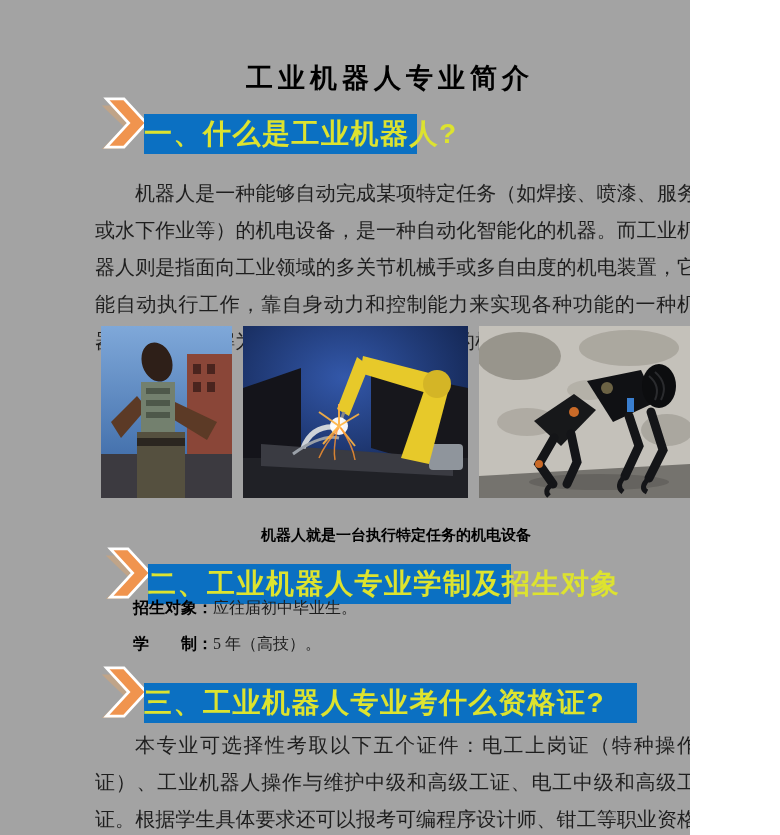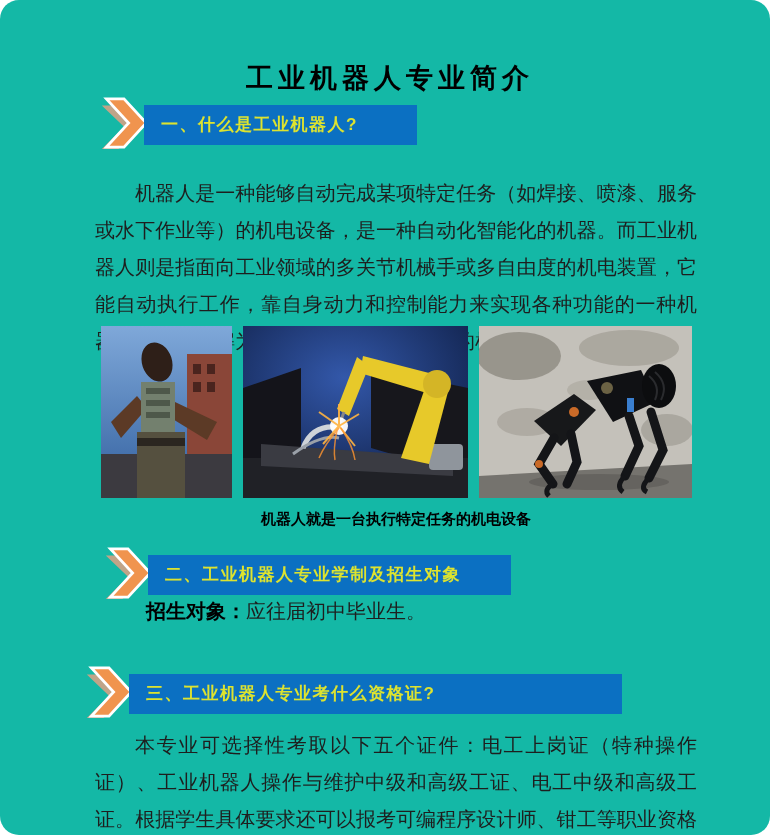--- a/index.html
+++ b/index.html
@@ -1,53 +1,53 @@
 <!DOCTYPE html>
 <html style="--banner-blue: #0B70C2; --heading-yellow: #DDE32F; --arrow-orange: #F0944E; --arrow-shadow: #C0A488;"><head>
 <meta charset="utf-8">
 <style>
   html,body{margin:0;padding:0;background:#fff;}
-  .page{position:relative;width:770px;height:835px;background:#14b8a6;overflow:hidden;
-        font-family:"Liberation Serif","DejaVu Serif",serif;color:#222;border-radius:19px;}
+  .page{position:relative;width:690px;height:835px;background:#a3a3a3;overflow:hidden;
+        font-family:"Liberation Serif","DejaVu Serif",serif;color:#222;}
 
   .doc-title{position:absolute;top:42px;left:0;width:780px;text-align:center;
              font-family:"DejaVu Serif","Liberation Serif",serif;
              font-size:27px;font-weight:900;letter-spacing:5px;color:#000;}
 
   .section-header{position:absolute;display:flex;align-items:flex-start;}
   .header-1{top:96px;left:99px;}
   .header-2{top:546px;left:103px;}
-  .header-3{top:665px;left:84px;justify-content:flex-end;}
+  .header-3{top:665px;left:99px;justify-content:flex-end;}
 
   .arrow-svg{display:block;margin-right:-5px;flex:0 0 auto;}
   .arrow-shadow{fill:var(--arrow-shadow,#C0A488);}
   .arrow-main{fill:var(--arrow-orange,#F0944E);stroke:#ffffff;stroke-width:3;}
 
-  .banner{height:40px;margin-top:9px;background:var(--banner-blue,#0B70C2);
+  .banner{height:40px;margin-top:18px;background:var(--banner-blue,#0B70C2);
           color:var(--heading-yellow,#DDE32F);
           font-family:"Liberation Sans","DejaVu Sans",sans-serif;
-          font-size:17px;font-weight:bold;line-height:40px;
-          padding-left:17px;letter-spacing:1.5px;box-sizing:border-box;white-space:nowrap;}
+          font-size:28px;font-weight:bold;line-height:40px;
+          letter-spacing:1.5px;box-sizing:border-box;white-space:nowrap;}
   .banner-1{width:273px;}
   .banner-2{width:363px;}
   .banner-3{width:493px;}
 
   .body-par{position:absolute;left:95px;width:602px;font-size:20px;line-height:37px;
             text-align:justify;text-indent:2em;color:#1e1e1e;margin:0;}
   .par-1{top:147px;margin-top:28px;}
   .par-3{top:727px;}
 
   .images-row{position:absolute;top:326px;left:101px;display:flex;gap:11px;}
   .images-row svg{display:block;}
 
-  .images-caption{position:absolute;top:510px;left:95px;width:602px;text-align:center;
+  .images-caption{position:absolute;top:526px;left:95px;width:602px;text-align:center;
                   font-family:"Liberation Sans","DejaVu Sans",sans-serif;
                   font-size:15px;font-weight:bold;color:#000;}
 
-  .info-line{position:absolute;left:146px;font-size:20px;color:#1e1e1e;white-space:nowrap;}
+  .info-line{position:absolute;left:133px;font-size:16px;color:#1e1e1e;white-space:nowrap;}
   .info-line-1{top:598px;}
   .info-line-2{top:634px;}
   .info-label{font-weight:bold;color:#000;}
 </style>
 </head>
 <body>
 
 <div class="page">
 
   <h1 class="doc-title">工业机器人专业简介</h1>
@@ -161,20 +161,23 @@
     <svg class="arrow-svg" width="50" height="54" viewBox="0 0 54 58" aria-hidden="true">
       <path class="arrow-shadow" d="M3 10 L21 10 L45 33 L21 57 L3 57 L27 33 Z"></path>
       <path class="arrow-main" d="M8 3 L27 3 L51 29 L27 55 L8 55 L32 29 Z"></path>
     </svg>
     <div class="banner banner-2">二、工业机器人专业学制及招生对象</div>
   </div>
 
   <div class="info-line info-line-1">
     <span class="info-label">招生对象：</span><span>应往届初中毕业生。</span>
   </div>
+  <div class="info-line info-line-2">
+    <span class="info-label">学　　制：</span><span>5 年（高技）。</span>
+  </div>
 
   <div class="section-header header-3">
     <svg class="arrow-svg" width="50" height="54" viewBox="0 0 54 58" aria-hidden="true">
       <path class="arrow-shadow" d="M3 10 L21 10 L45 33 L21 57 L3 57 L27 33 Z"></path>
       <path class="arrow-main" d="M8 3 L27 3 L51 29 L27 55 L8 55 L32 29 Z"></path>
     </svg>
     <div class="banner banner-3">三、工业机器人专业考什么资格证?</div>
   </div>
 
   <p class="body-par par-3">本专业可选择性考取以下五个证件：电工上岗证（特种操作证）、工业机器人操作与维护中级和高级工证、电工中级和高级工证。根据学生具体要求还可以报考可编程序设计师、钳工等职业资格等证书。</p>

